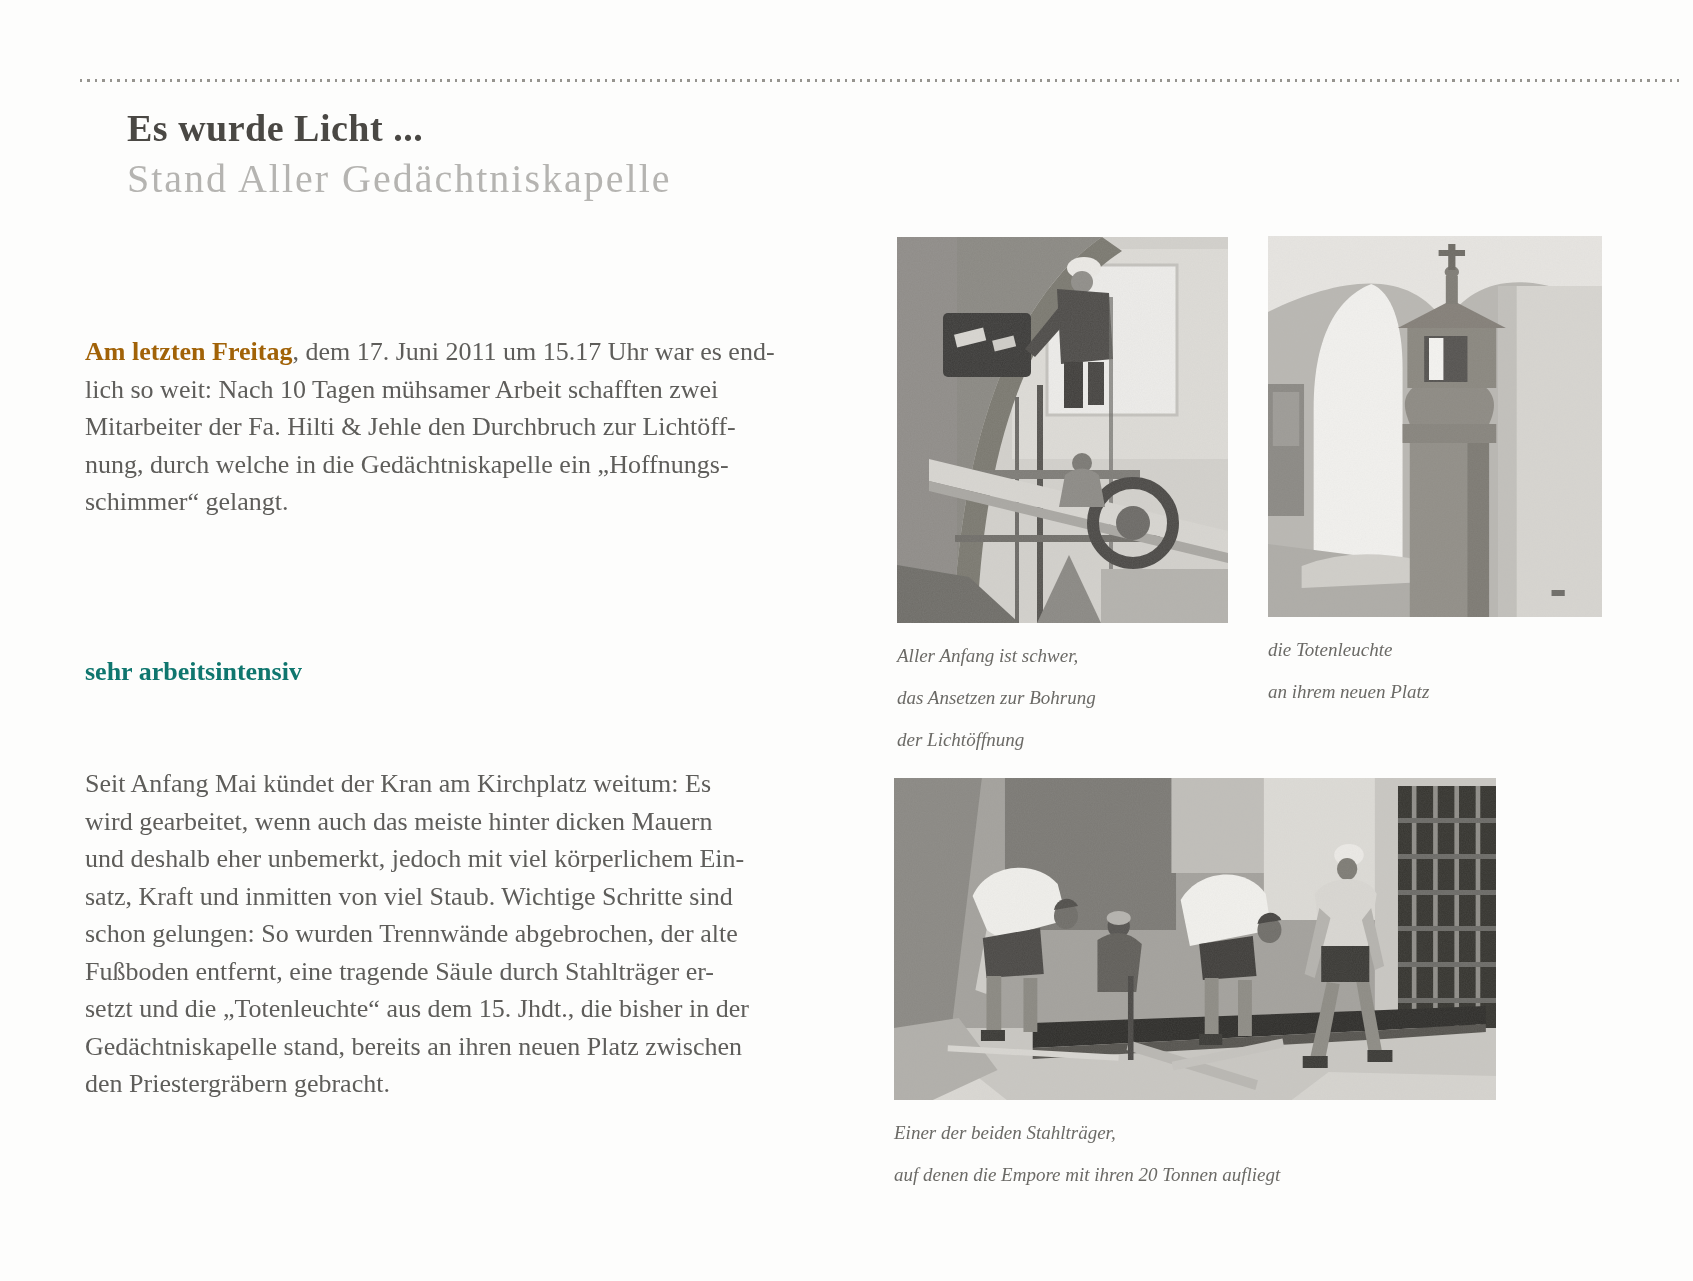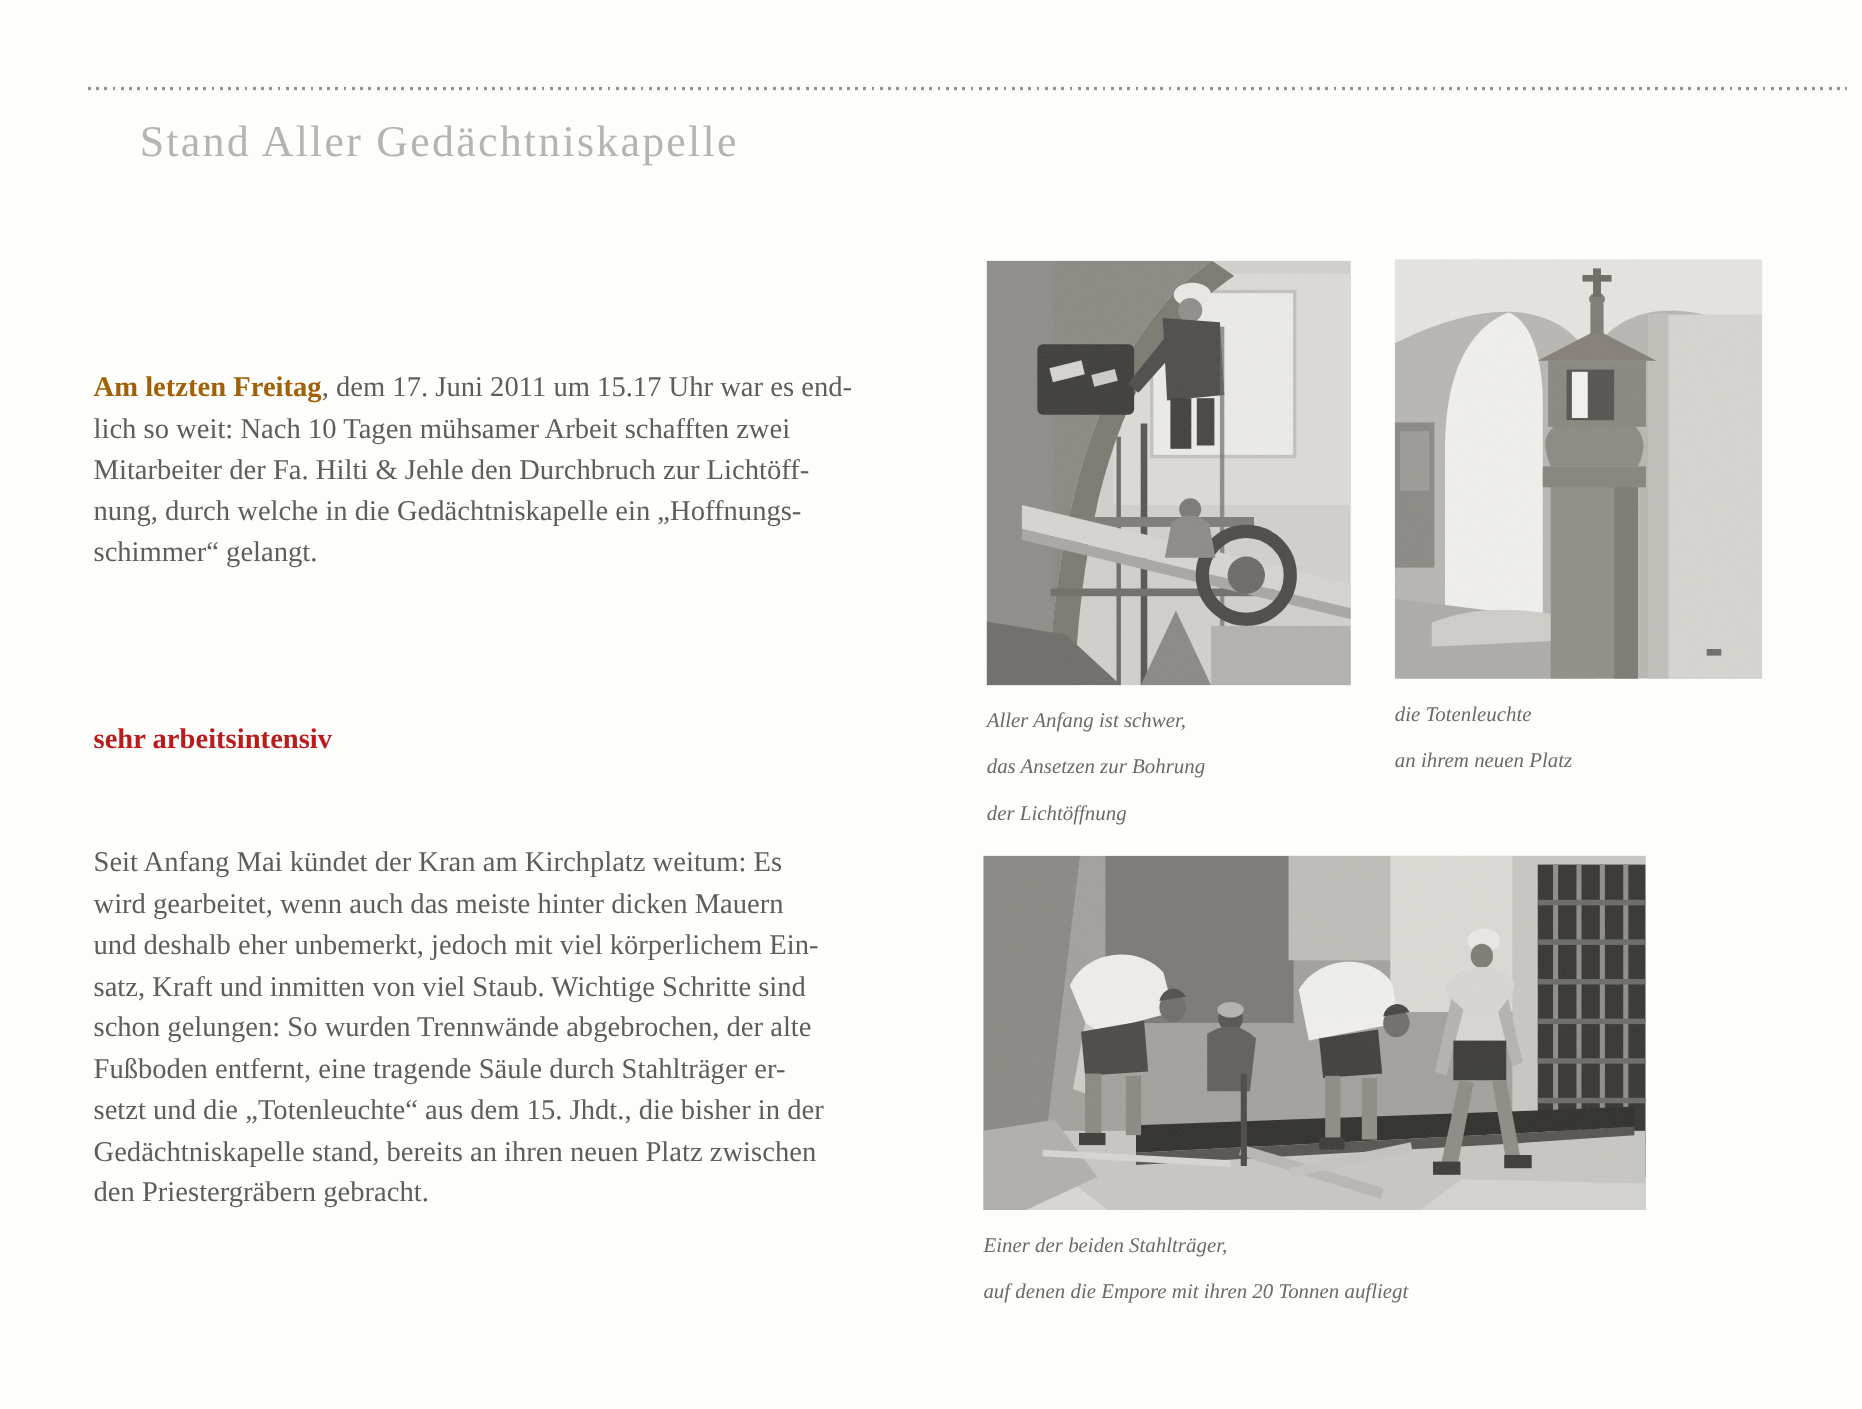--- a/index.html
+++ b/index.html
@@ -21,41 +21,42 @@
     color:#b5b4b1;letter-spacing:2px;
   }
   .article{
     position:absolute;left:85px;top:258px;width:770px;
     font-size:26px;line-height:37.5px;color:#5e5d5a;white-space:pre;
   }
   .article p{margin:0;}
   .article .lead strong{color:#a16207;}
   .article h3{
     margin:57px 0 0 0;font-size:26px;line-height:37.5px;
-    font-weight:bold;color:#b91c1c;
+    font-weight:bold;color:#0f766e;
   }
   figure.photo{position:absolute;margin:0;}
   figure.photo svg{display:block;width:100%;height:100%;}
   figure.photo figcaption{
     position:absolute;left:0;top:calc(100% + 12px);
     font-style:italic;font-size:19px;line-height:42px;color:#6b6a66;
     white-space:pre;width:max-content;
   }
   .photo-1{left:897px;top:237px;width:331px;height:386px;}
   .photo-2{left:1268px;top:236px;width:334px;height:381px;}
   .photo-3{left:894px;top:778px;width:602px;height:322px;}
 </style>
 </head>
 <body>
 
 <div class="page">
 
   <div class="dotted-rule"></div>
 
   <header class="masthead">
+    <h1>Es wurde Licht ...</h1>
     <h2>Stand Aller Gedächtniskapelle</h2>
   </header>
 
   <section class="article">
     <p class="lead"><strong>Am letzten Freitag</strong><span>, dem 17. Juni 2011 um 15.17 Uhr war es end-
 lich so weit: Nach 10 Tagen mühsamer Arbeit schafften zwei
 Mitarbeiter der Fa. Hilti &amp; Jehle den Durchbruch zur Lichtöff-
 nung, durch welche in die Gedächtniskapelle ein „Hoffnungs-
 schimmer“ gelangt.</span></p>
     <h3>sehr arbeitsintensiv</h3>

